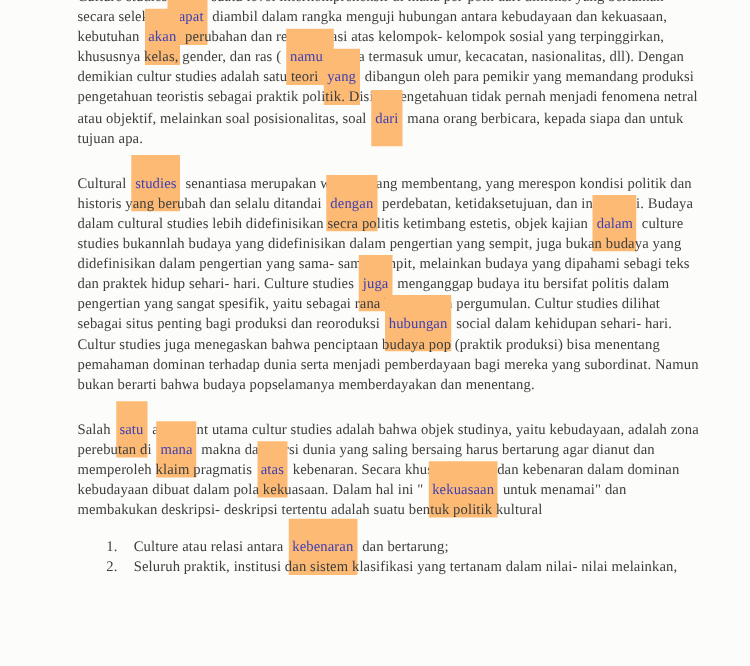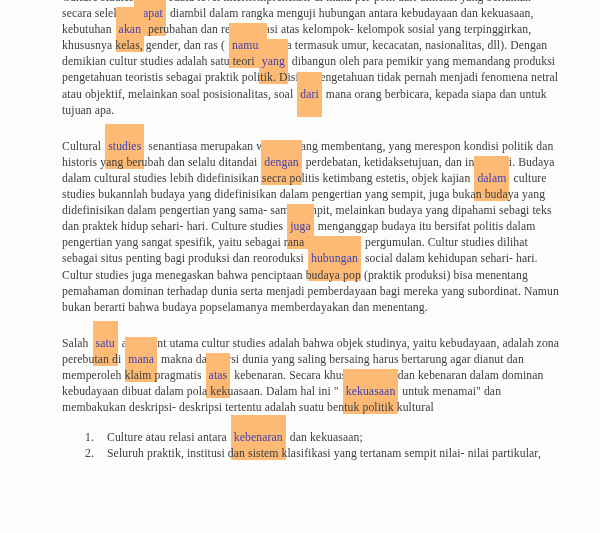--- a/index.html
+++ b/index.html
@@ -61,20 +61,20 @@
 
 <div class="page">
   <div id="doc-paragraphs">
       <p class="para clipped"><span>Culture studies dalam suatu level interkomprehensif di mana per-poin dari dimensi yang berlainan secara selektif </span><a class="hl">dapat</a><span> diambil dalam rangka menguji hubungan antara kebudayaan dan kekuasaan, kebutuhan </span><a class="hl">akan</a><span> perubahan dan representasi atas kelompok- kelompok sosial yang terpinggirkan, khususnya kelas, gender, dan ras ( </span><a class="hl">namun</a><span> juga termasuk umur, kecacatan, nasionalitas, dll). Dengan demikian cultur studies adalah satu teori </span><a class="hl">yang</a><span> dibangun oleh para pemikir yang memandang produksi pengetahuan teoristis sebagai praktik politik. Disini, pengetahuan tidak pernah menjadi fenomena netral atau objektif, melainkan soal posisionalitas, soal </span><a class="hl">dari</a><span> mana orang berbicara, kepada siapa dan untuk tujuan apa.</span></p>
       <p class="para"><span>Cultural </span><a class="hl">studies</a><span> senantiasa merupakan wacana yang membentang, yang merespon kondisi politik dan historis yang berubah dan selalu ditandai </span><a class="hl">dengan</a><span> perdebatan, ketidaksetujuan, dan intervensi. Budaya dalam cultural studies lebih didefinisikan secra politis ketimbang estetis, objek kajian </span><a class="hl">dalam</a><span> culture studies bukannlah budaya yang didefinisikan dalam pengertian yang sempit, juga bukan budaya yang didefinisikan dalam pengertian yang sama- sama sempit, melainkan budaya yang dipahami sebagi teks dan praktek hidup sehari- hari. Culture studies </span><a class="hl">juga</a><span> menganggap budaya itu bersifat politis dalam pengertian yang sangat spesifik, yaitu sebagai rana konflik dan pergumulan. Cultur studies dilihat sebagai situs penting bagi produksi dan reoroduksi </span><a class="hl">hubungan</a><span> social dalam kehidupan sehari- hari. Cultur studies juga menegaskan bahwa penciptaan budaya pop (praktik produksi) bisa menentang pemahaman dominan terhadap dunia serta menjadi pemberdayaan bagi mereka yang subordinat. Namun bukan berarti bahwa budaya popselamanya memberdayakan dan menentang.</span></p>
       <p class="para"><span>Salah </span><a class="hl">satu</a><span> argument utama cultur studies adalah bahwa objek studinya, yaitu kebudayaan, adalah zona perebutan di </span><a class="hl">mana</a><span> makna dan versi dunia yang saling bersaing harus bertarung agar dianut dan memperoleh klaim pragmatis </span><a class="hl">atas</a><span> kebenaran. Secara khusus, makna dan kebenaran dalam dominan kebudayaan dibuat dalam pola kekuasaan. Dalam hal ini " </span><a class="hl">kekuasaan</a><span> untuk menamai" dan membakukan deskripsi- deskripsi tertentu adalah suatu bentuk politik kultural</span></p>
     </div>
   <div id="doc-list" class="doc-list">
       <div class="list-row">
         <span class="list-num">1.</span>
-        <span class="list-text"><span>Culture atau relasi antara </span><a class="hl">kebenaran</a><span> dan kekuasaan;</span></span>
+        <span class="list-text"><span>Culture atau relasi antara </span><a class="hl">kebenaran</a><span> dan bertarung;</span></span>
       </div>
       <div class="list-row">
         <span class="list-num">2.</span>
-        <span class="list-text"><span>Seluruh praktik, institusi dan sistem klasifikasi yang tertanam sempit nilai- nilai partikular,</span></span>
+        <span class="list-text"><span>Seluruh praktik, institusi dan sistem klasifikasi yang tertanam dalam nilai- nilai melainkan,</span></span>
       </div>
     </div>
 </div>
 
 </body></html>

